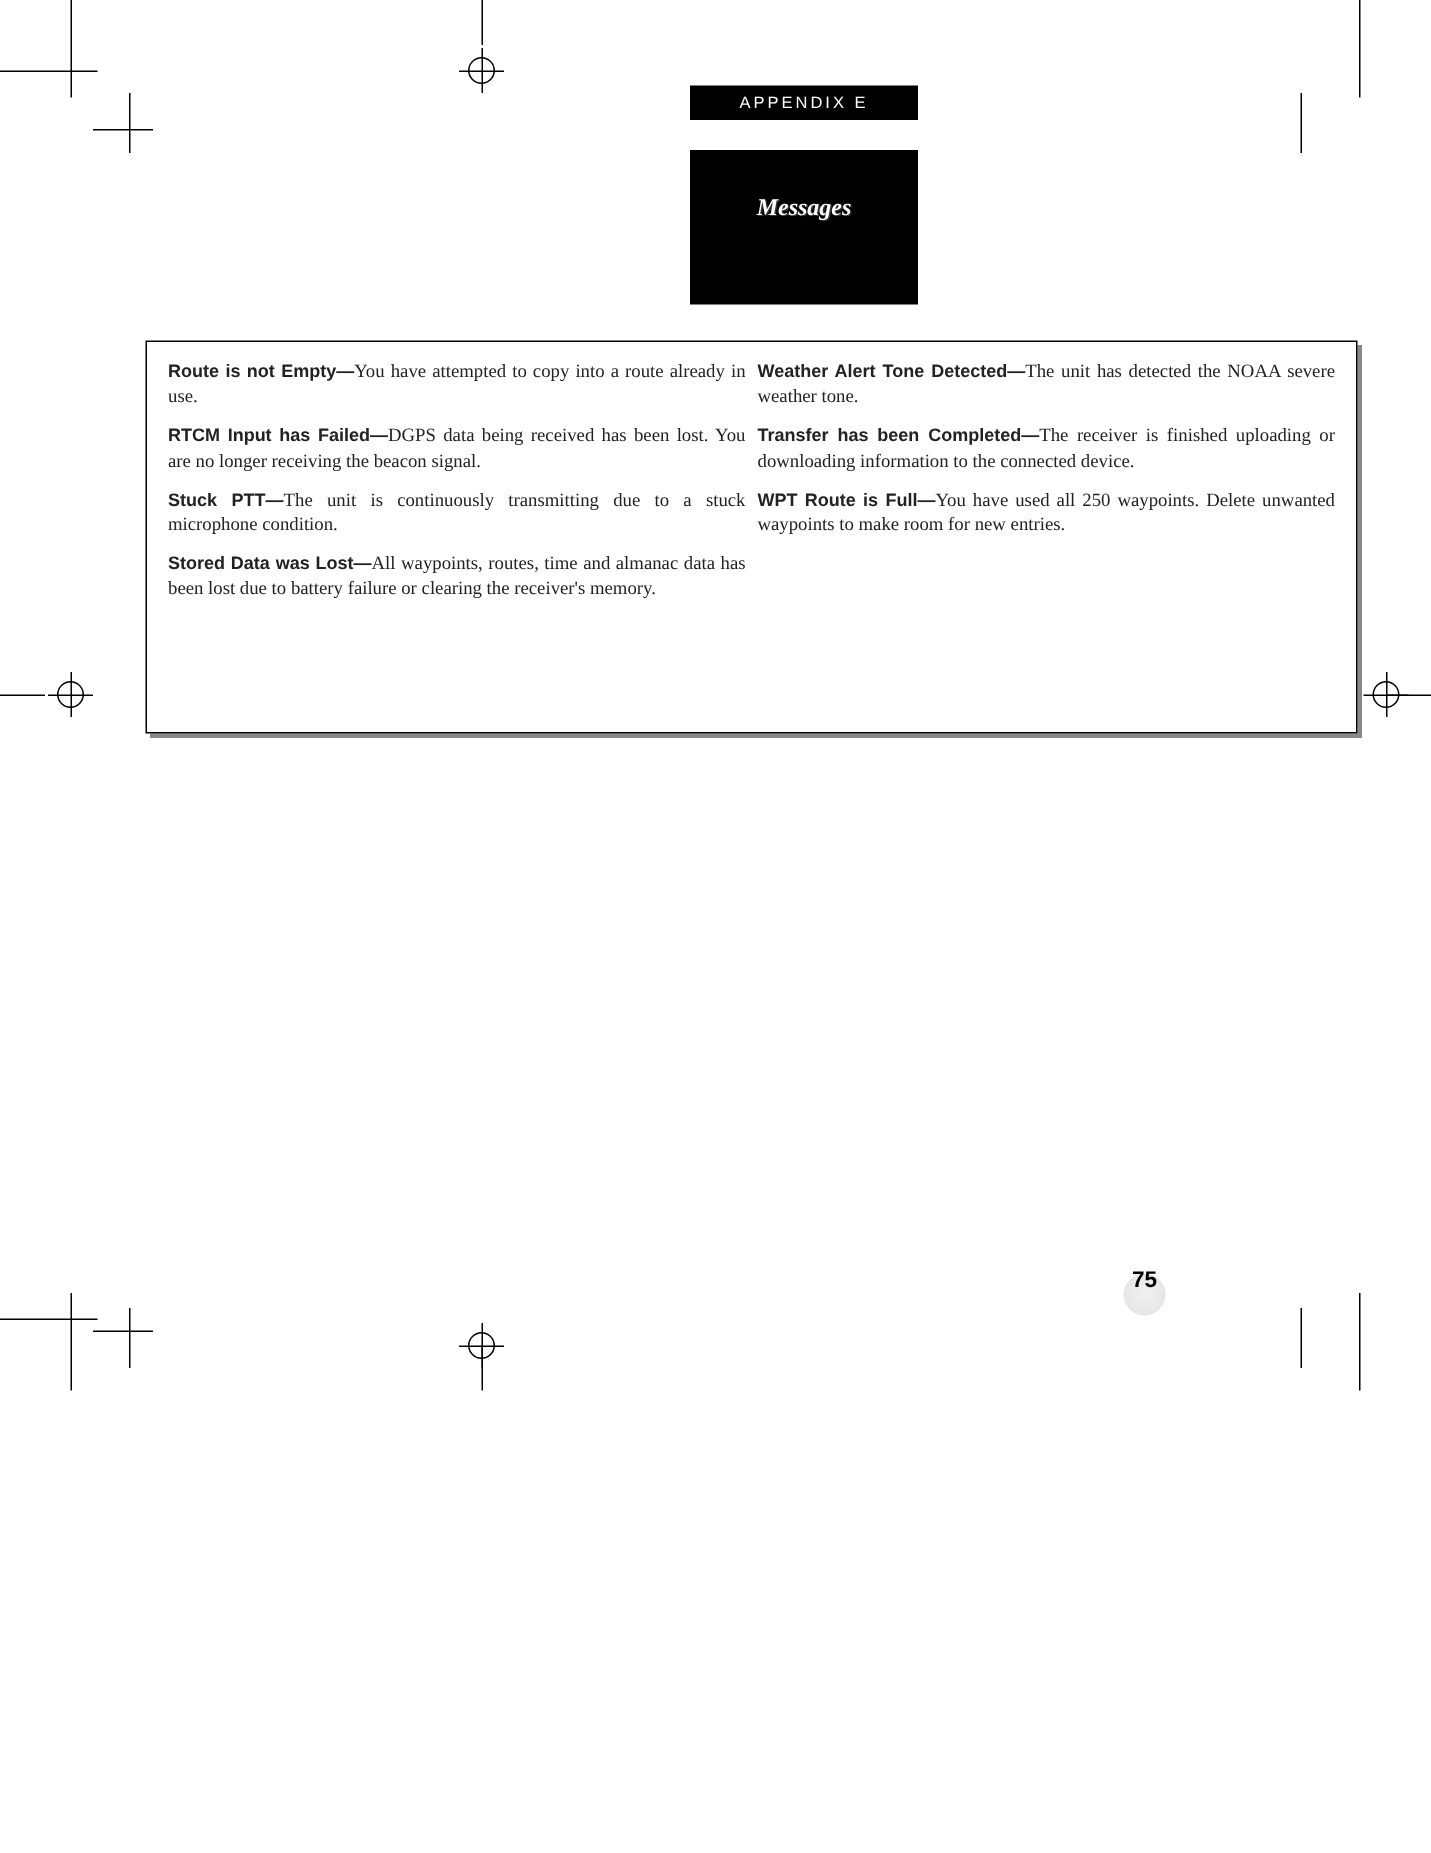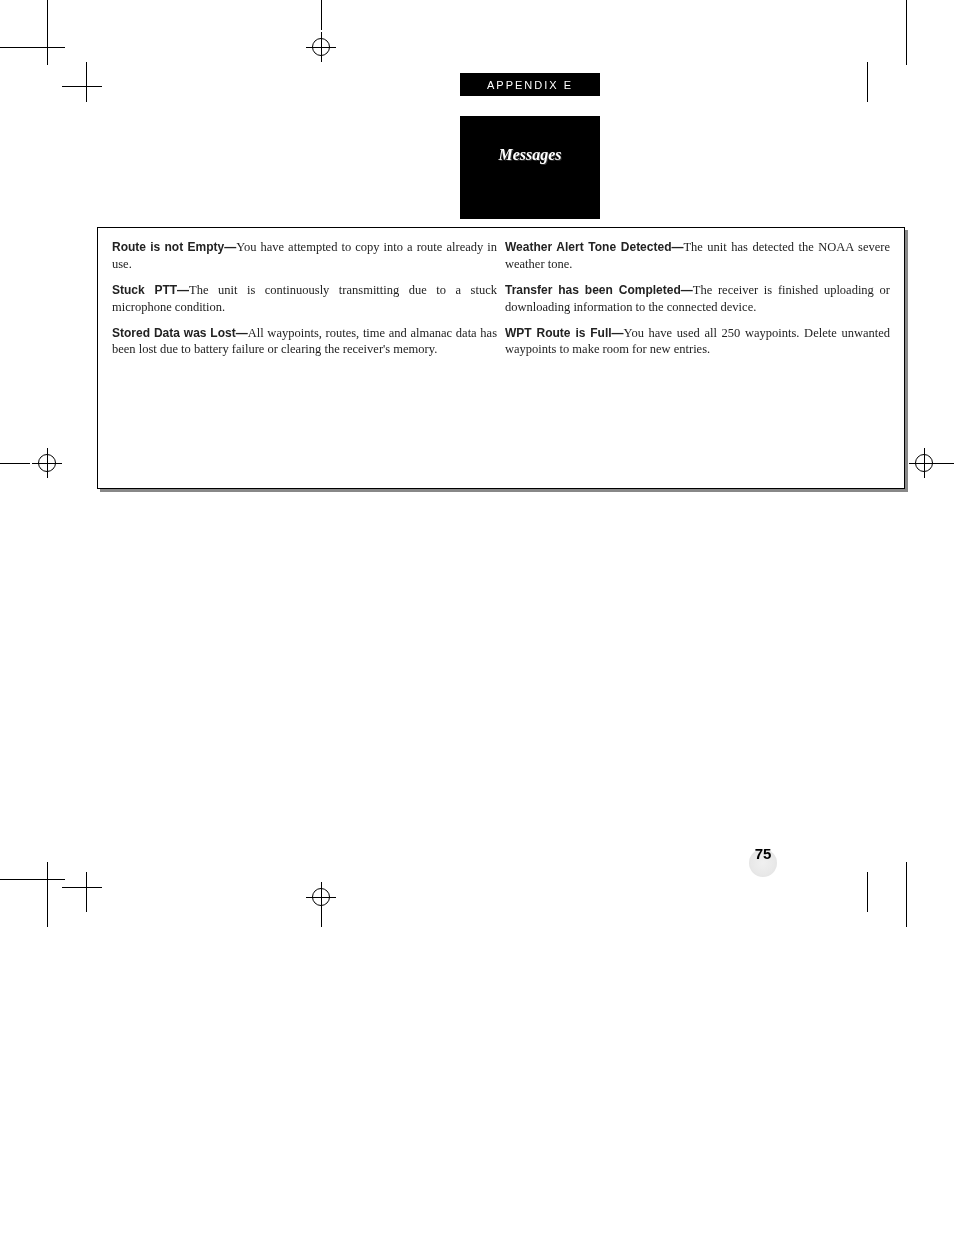--- a/index.html
+++ b/index.html
@@ -19,22 +19,22 @@
     width: 18px; height: 18px; border: 1px solid #000; border-radius: 50%;
     position: absolute; left: -9px; top: -9px;
   }
   .reg-cross-h { width: 30px; height: 1px; background: #000; position: absolute; left: -15px; top: 0; }
   .reg-cross-v { width: 1px; height: 30px; background: #000; position: absolute; left: 0; top: -15px; }
 
   
   .header-block {
     position: absolute;
     left: 460px;
-    top: 73px;
-    width: 140px;
+    top: 57px;
+    width: 152px;
   }
   .appendix-bar {
     background: #000;
     color: #fff;
     font-family: 'Helvetica Neue', Arial, sans-serif;
     font-size: 11px;
     letter-spacing: 2px;
     text-align: center;
     padding: 6px 0 5px 0;
   }
@@ -151,20 +151,21 @@
 <div class="cm" style="left:62px; bottom:347px; width:40px; height:1px;"></div>
 
 <div class="header-block">
   <div class="appendix-bar">APPENDIX E</div>
   <div class="messages-bar">Messages</div>
 </div>
 
 <div class="content-box">
   <div class="col">
     <p class="entry"><span class="term">Route is not Empty—</span><span>You have attempted to copy into a route already in use.</span></p>
+    <p class="entry"><span class="term">RTCM Input has Failed—</span><span>DGPS data being received has been lost. You are no longer receiving the beacon signal.</span></p>
     <p class="entry"><span class="term">Stuck PTT—</span><span>The unit is continuously transmitting due to a stuck microphone condition.</span></p>
     <p class="entry"><span class="term">Stored Data was Lost—</span><span>All waypoints, routes, time and almanac data has been lost due to battery failure or clearing the receiver's memory.</span></p>
   </div>
   <div class="col">
     <p class="entry"><span class="term">Weather Alert Tone Detected—</span><span>The unit has detected the NOAA severe weather tone.</span></p>
     <p class="entry"><span class="term">Transfer has been Completed—</span><span>The receiver is finished uploading or downloading information to the connected device.</span></p>
     <p class="entry"><span class="term">WPT Route is Full—</span><span>You have used all 250 waypoints. Delete unwanted waypoints to make room for new entries.</span></p>
   </div>
 </div>
 

